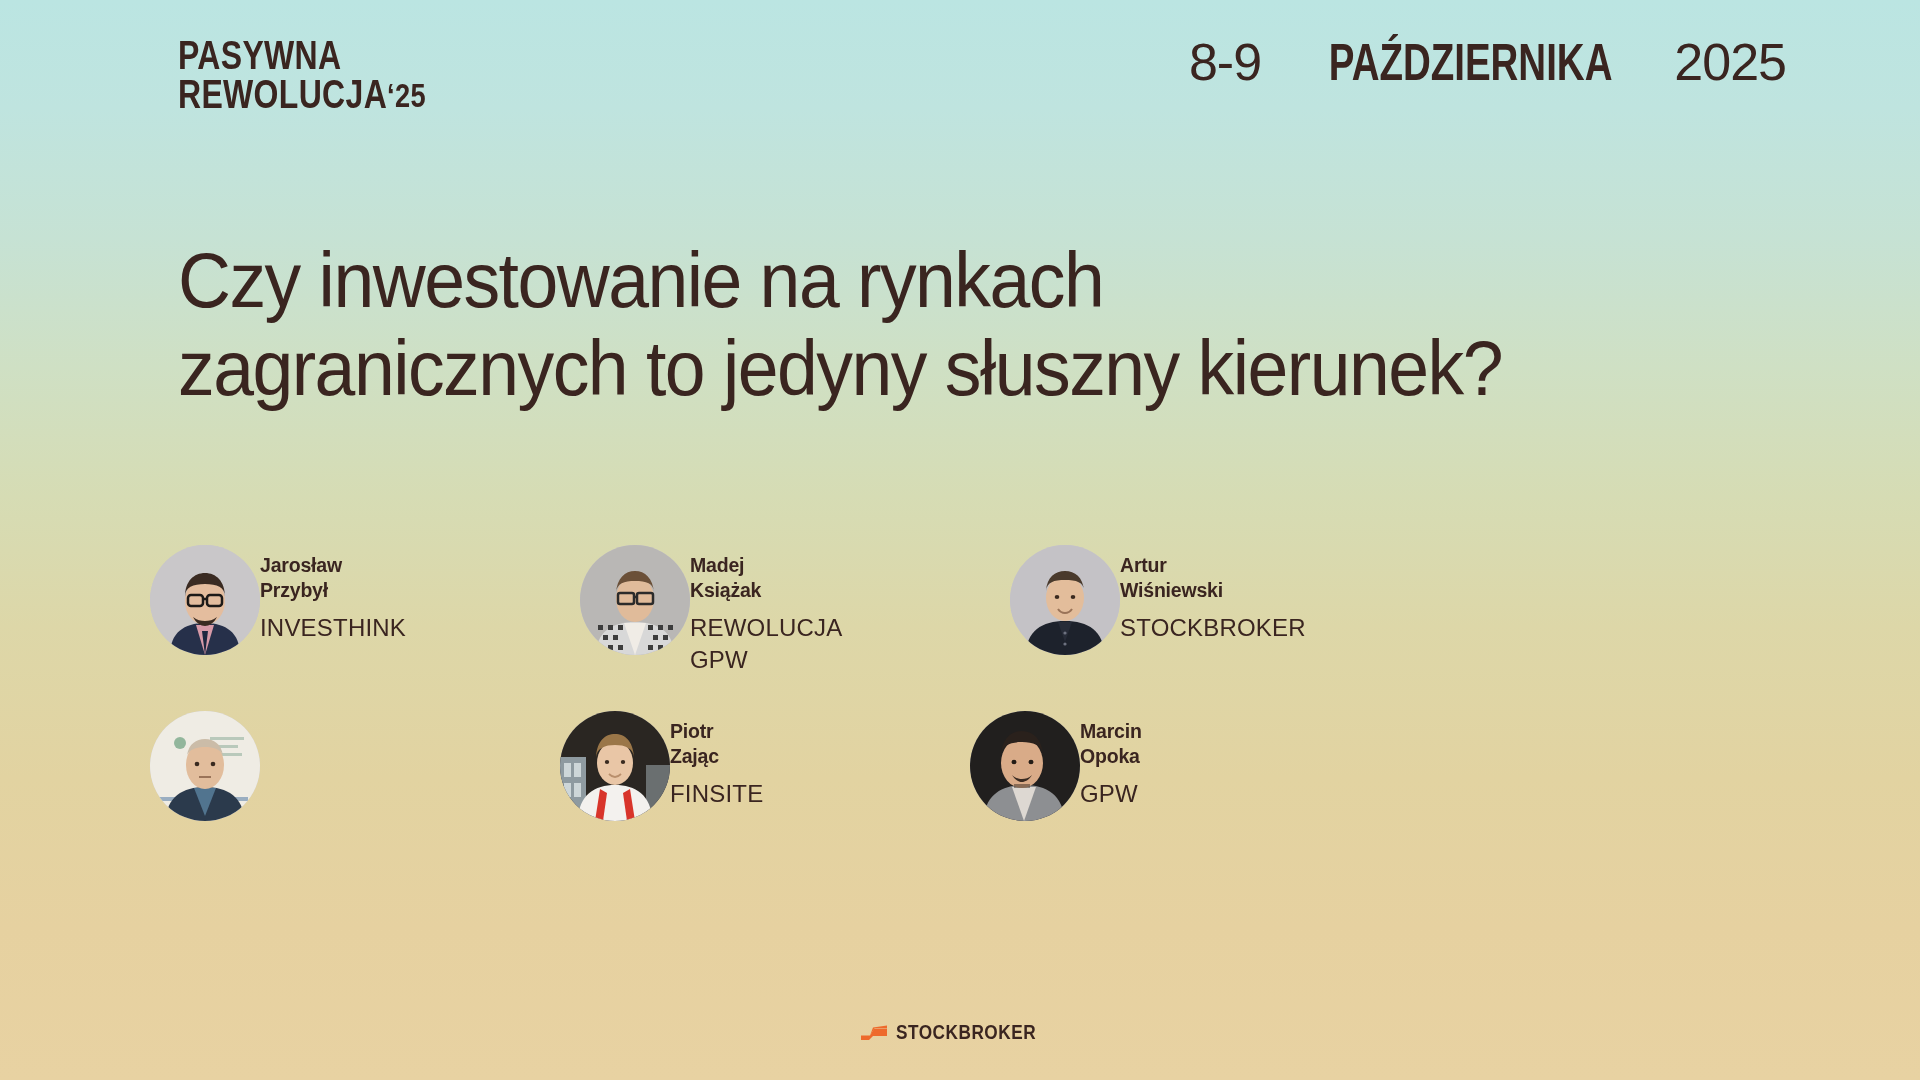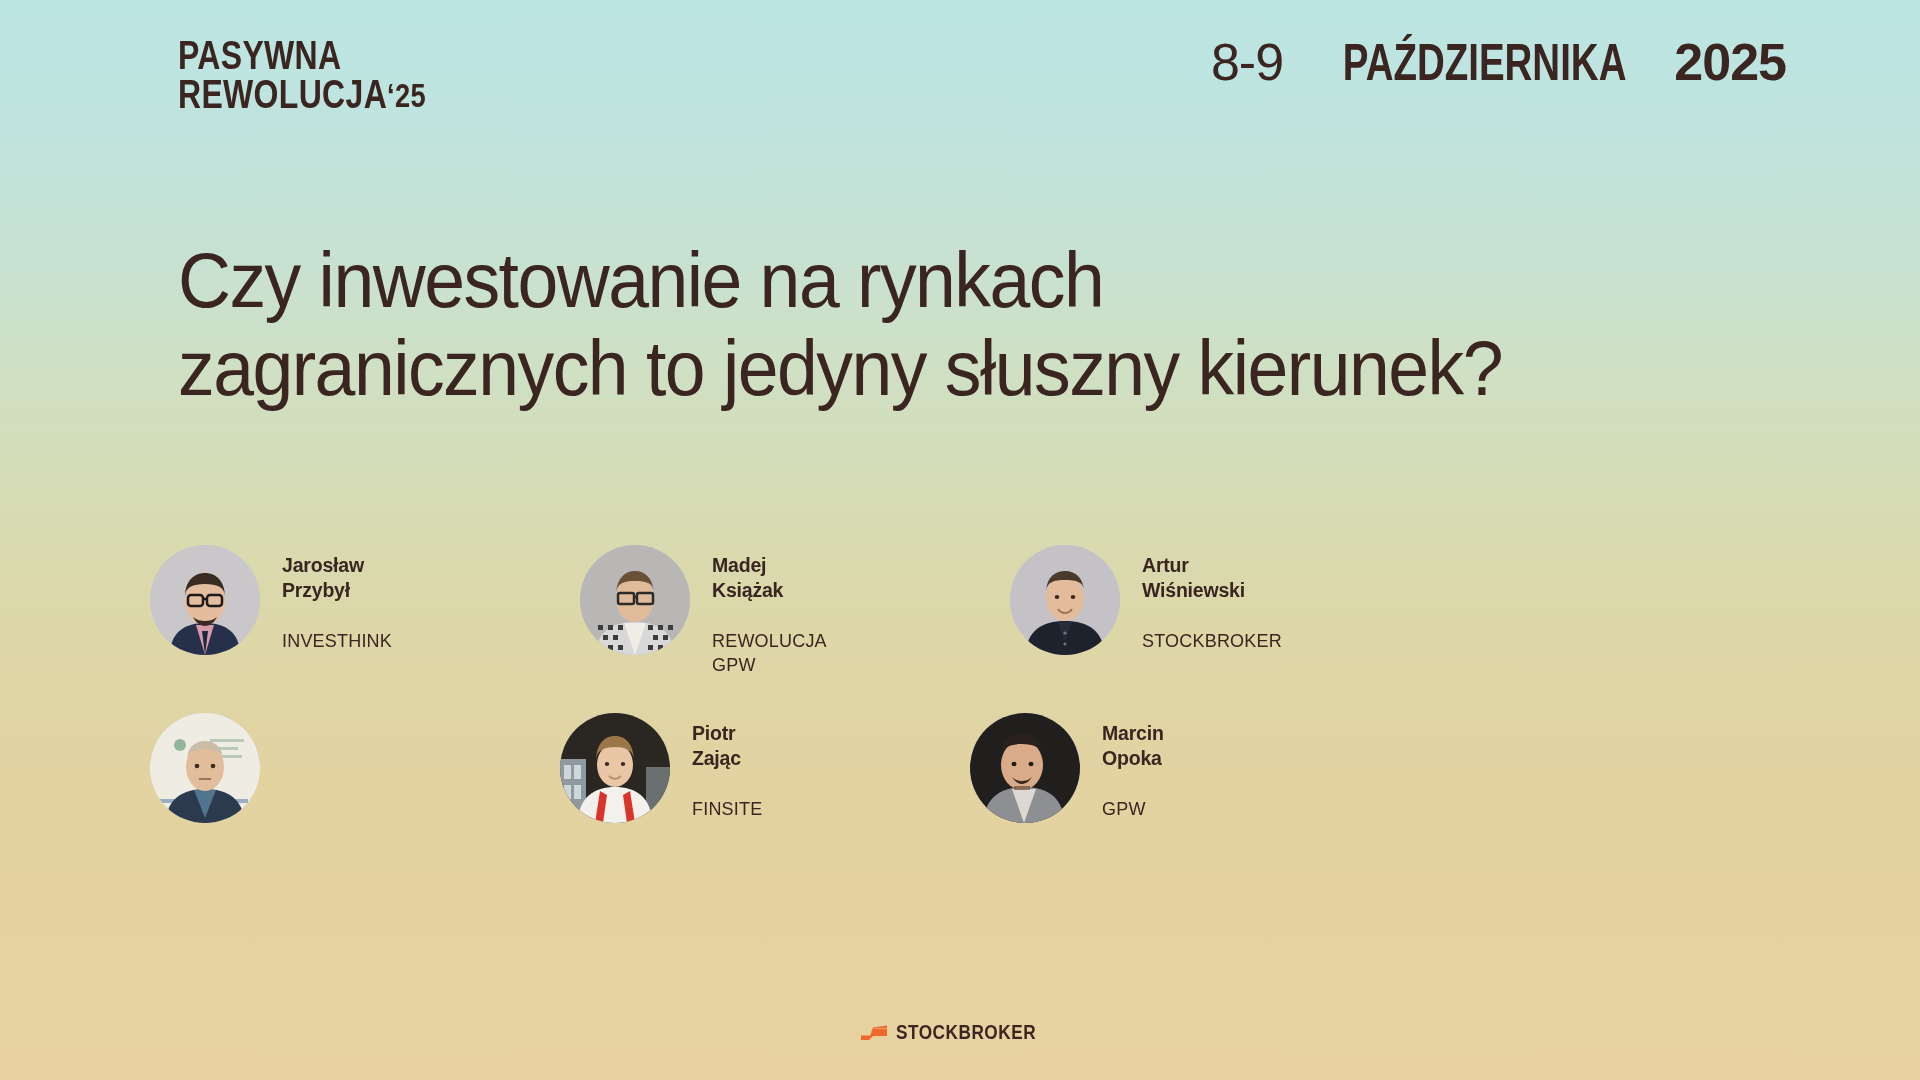--- a/index.html
+++ b/index.html
@@ -43,21 +43,21 @@
     text-transform:uppercase;
     transform:scaleX(0.80);
     transform-origin:left top;
     white-space:nowrap;
   }
   .brand .l2 .tick{ font-size:34px; vertical-align:1px; }
 
   .dateline{
     display:flex;
     align-items:baseline;
-    gap:0;
+    gap:8px;
     font-size:50px;
     line-height:1;
     white-space:nowrap;
     color:#3a2520;
     transform-origin:right top;
   }
   .date-num{
     font-weight:400;
     letter-spacing:-1px;
     font-size:52px;
@@ -66,23 +66,24 @@
     font-weight:700;
     font-size:52px;
     text-transform:uppercase;
     letter-spacing:0px;
     display:inline-block;
     transform:scaleX(0.74);
     transform-origin:center baseline;
     margin:0 -2px 0 10px;
   }
   .date-year{
-    font-weight:700;
+    font-weight:400;
     font-size:52px;
     letter-spacing:-1px;
+    margin-left:6px;
   }
 
   
   .headline{
     position:absolute;
     top:236px;
     left:178px;
     width:1640px;
     font-size:78px;
     line-height:1.13;
@@ -104,21 +105,20 @@
   .sp-row{
     display:flex;
     align-items:flex-start;
   }
   .sp-row + .sp-row{ margin-top:36px; }
 
   .speaker{
     width:430px;
     display:flex;
     align-items:flex-start;
-    gap:22px;
   }
 
   .avatar{
     width:110px; height:110px;
     border-radius:50%;
     flex:0 0 110px;
     overflow:hidden;
     position:relative;
     background:#c9c7c9;
   }
@@ -127,23 +127,23 @@
   .sp-text{ padding-top:8px; }
   .sp-name{
     font-weight:700;
     font-size:19.5px;
     line-height:1.28;
     letter-spacing:-0.2px;
     color:#3a2520;
     white-space:pre-line;
   }
   .sp-org{
-    margin-top:27px;
+    margin-top:9px;
     font-weight:400;
-    font-size:18px;
+    font-size:24px;
     line-height:1.32;
     letter-spacing:0.2px;
     color:#3a2520;
     white-space:pre-line;
   }
 
   
   .footer{
     position:absolute;
     left:0; right:0;

